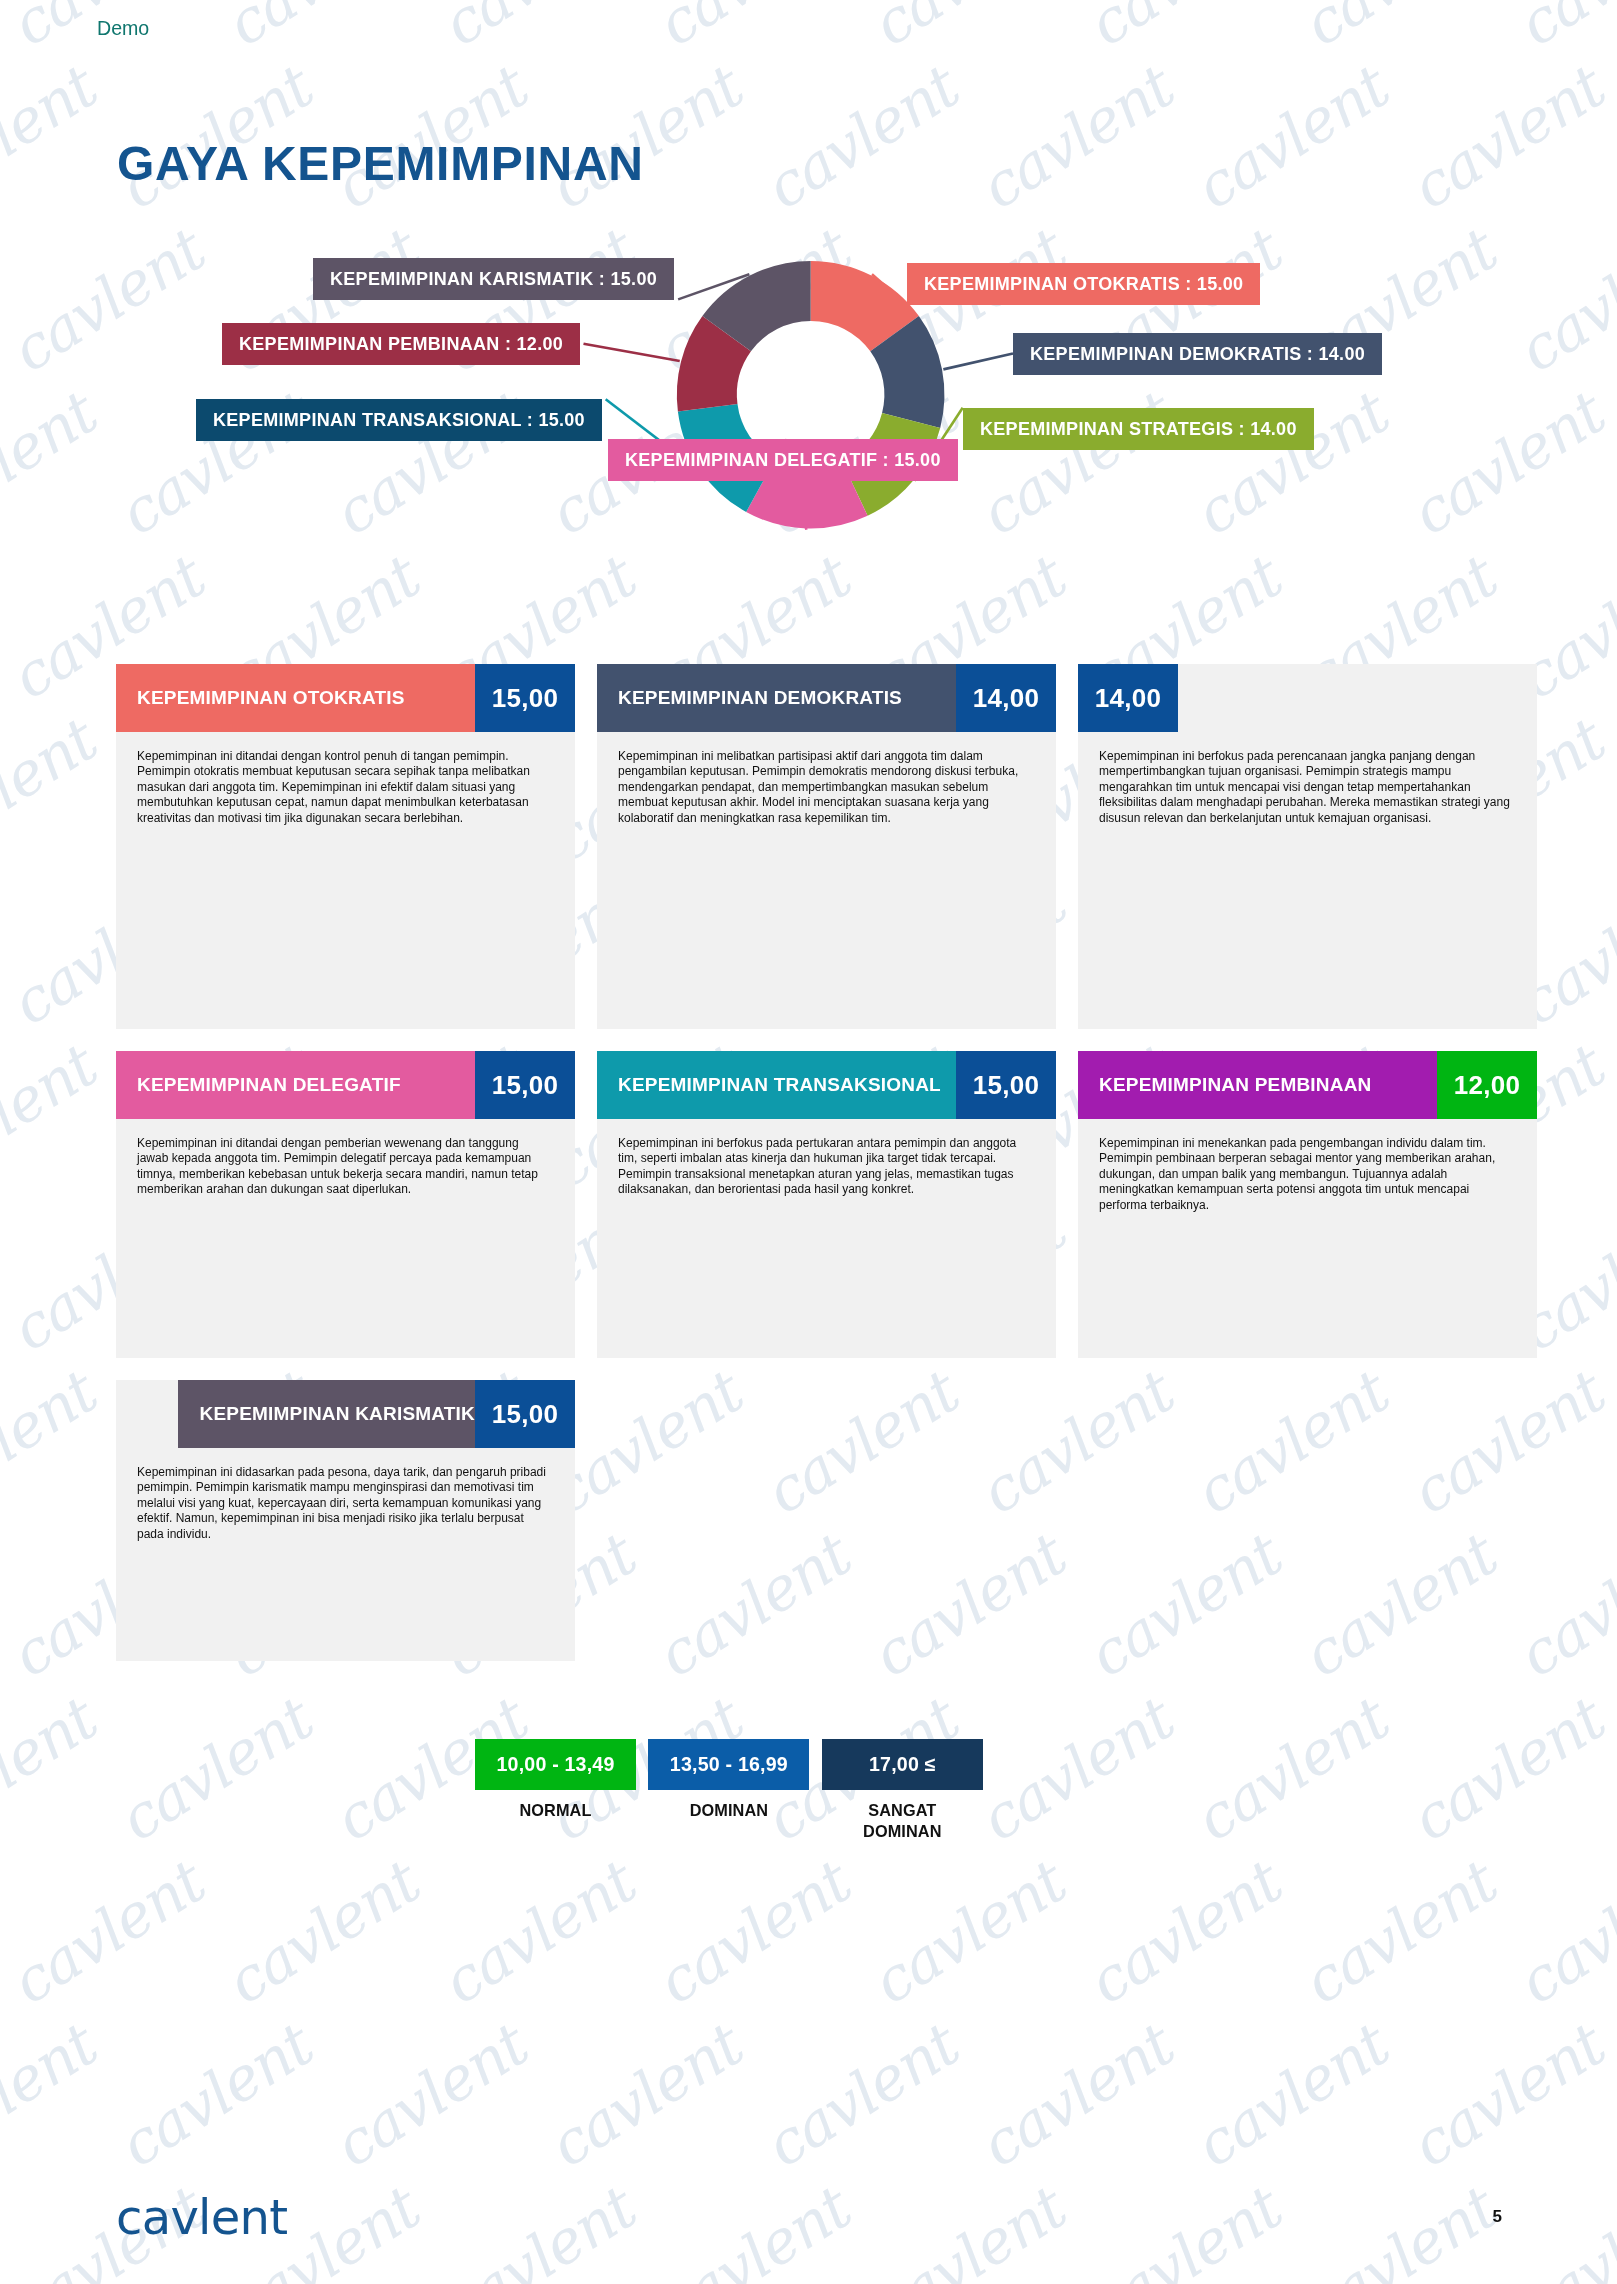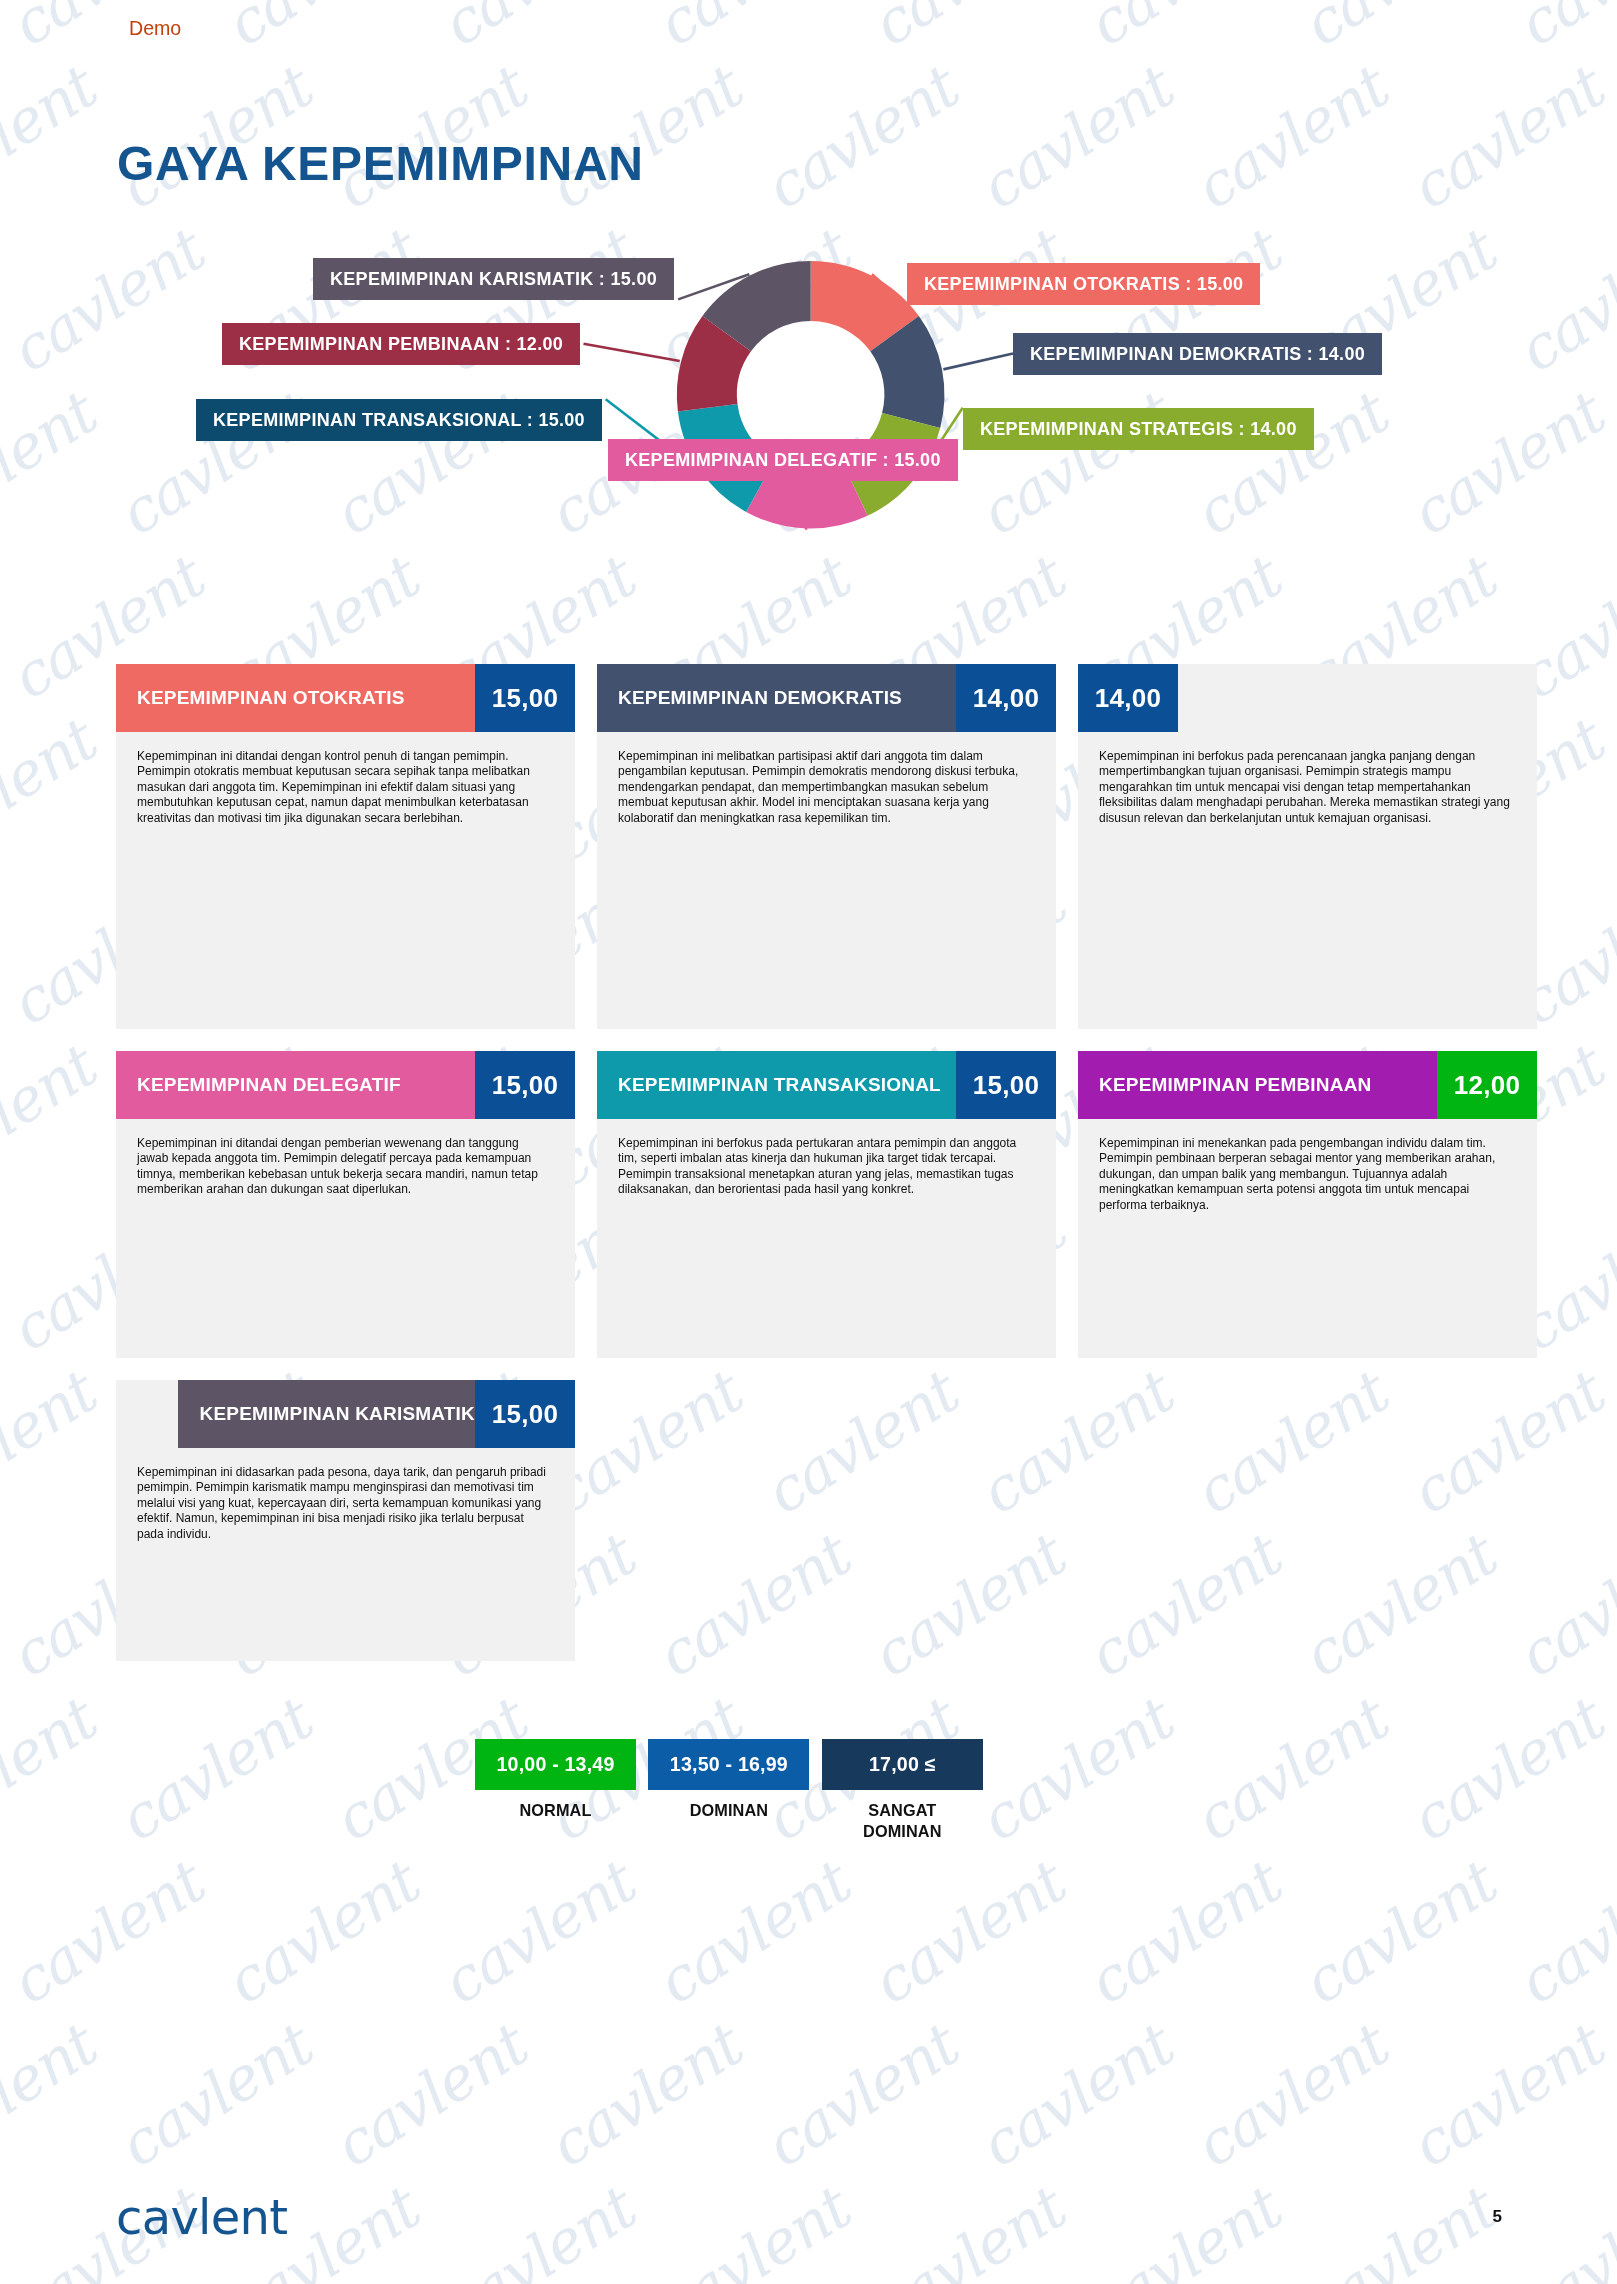--- a/index.html
+++ b/index.html
@@ -22,22 +22,22 @@
     color:#e3eaf1;
     white-space:nowrap;
     transform:rotate(-32deg);
     transform-origin:left top;
     letter-spacing:-1.3px;
   }
   
   #page{position:relative;z-index:2;width:1618px;height:2284px;}
 
   #demo-label{
-    position:absolute;left:129px;top:17px;
-    font-size:19.6px;color:#c2410c;font-family:"Liberation Sans",sans-serif;
+    position:absolute;left:97px;top:17px;
+    font-size:19.6px;color:#0f766e;font-family:"Liberation Sans",sans-serif;
   }
 
   #page-title{
     position:absolute;left:117px;top:104px;
     font-size:48px;font-weight:bold;color:#14548f;
     letter-spacing:0.7px;
     font-family:"Liberation Sans",sans-serif;
   }
 
   

